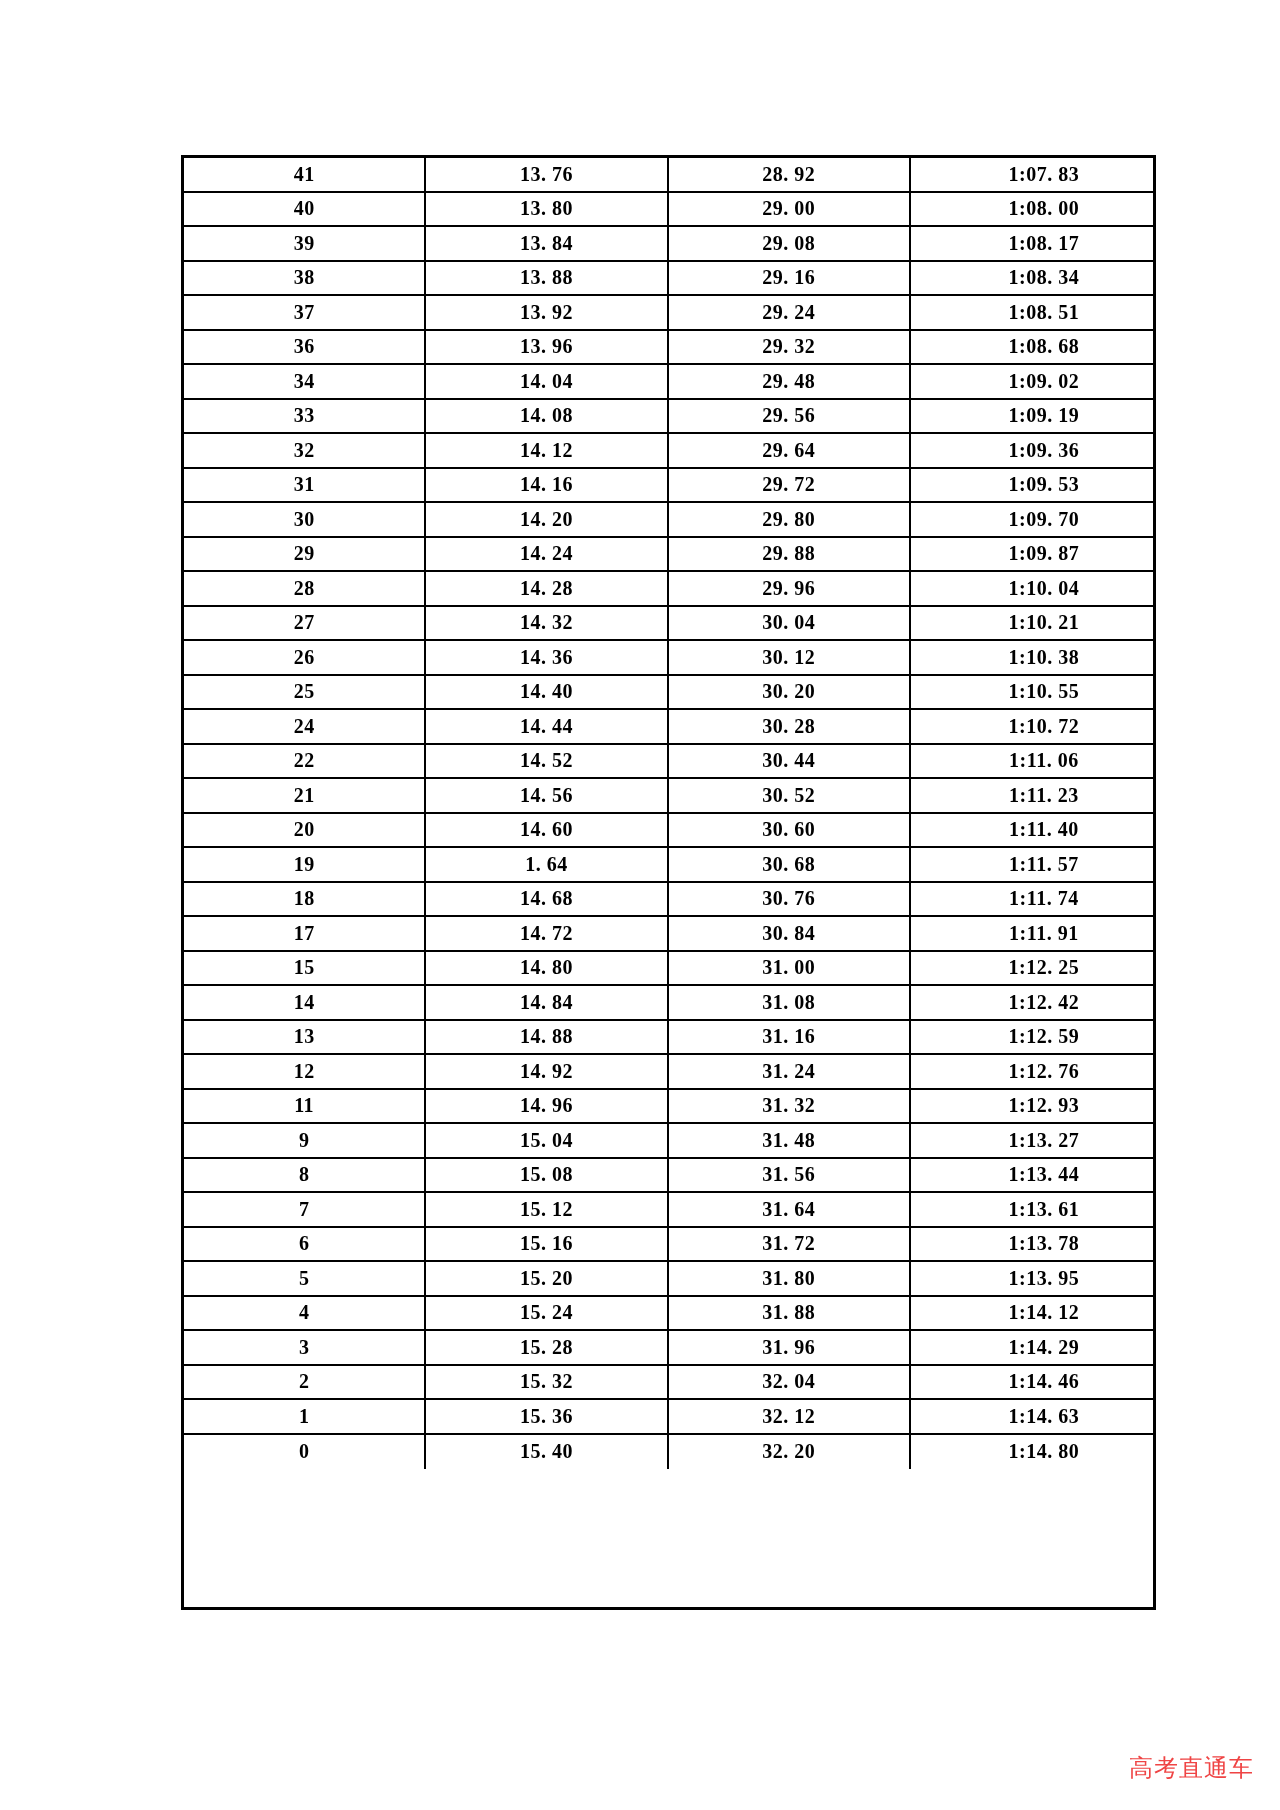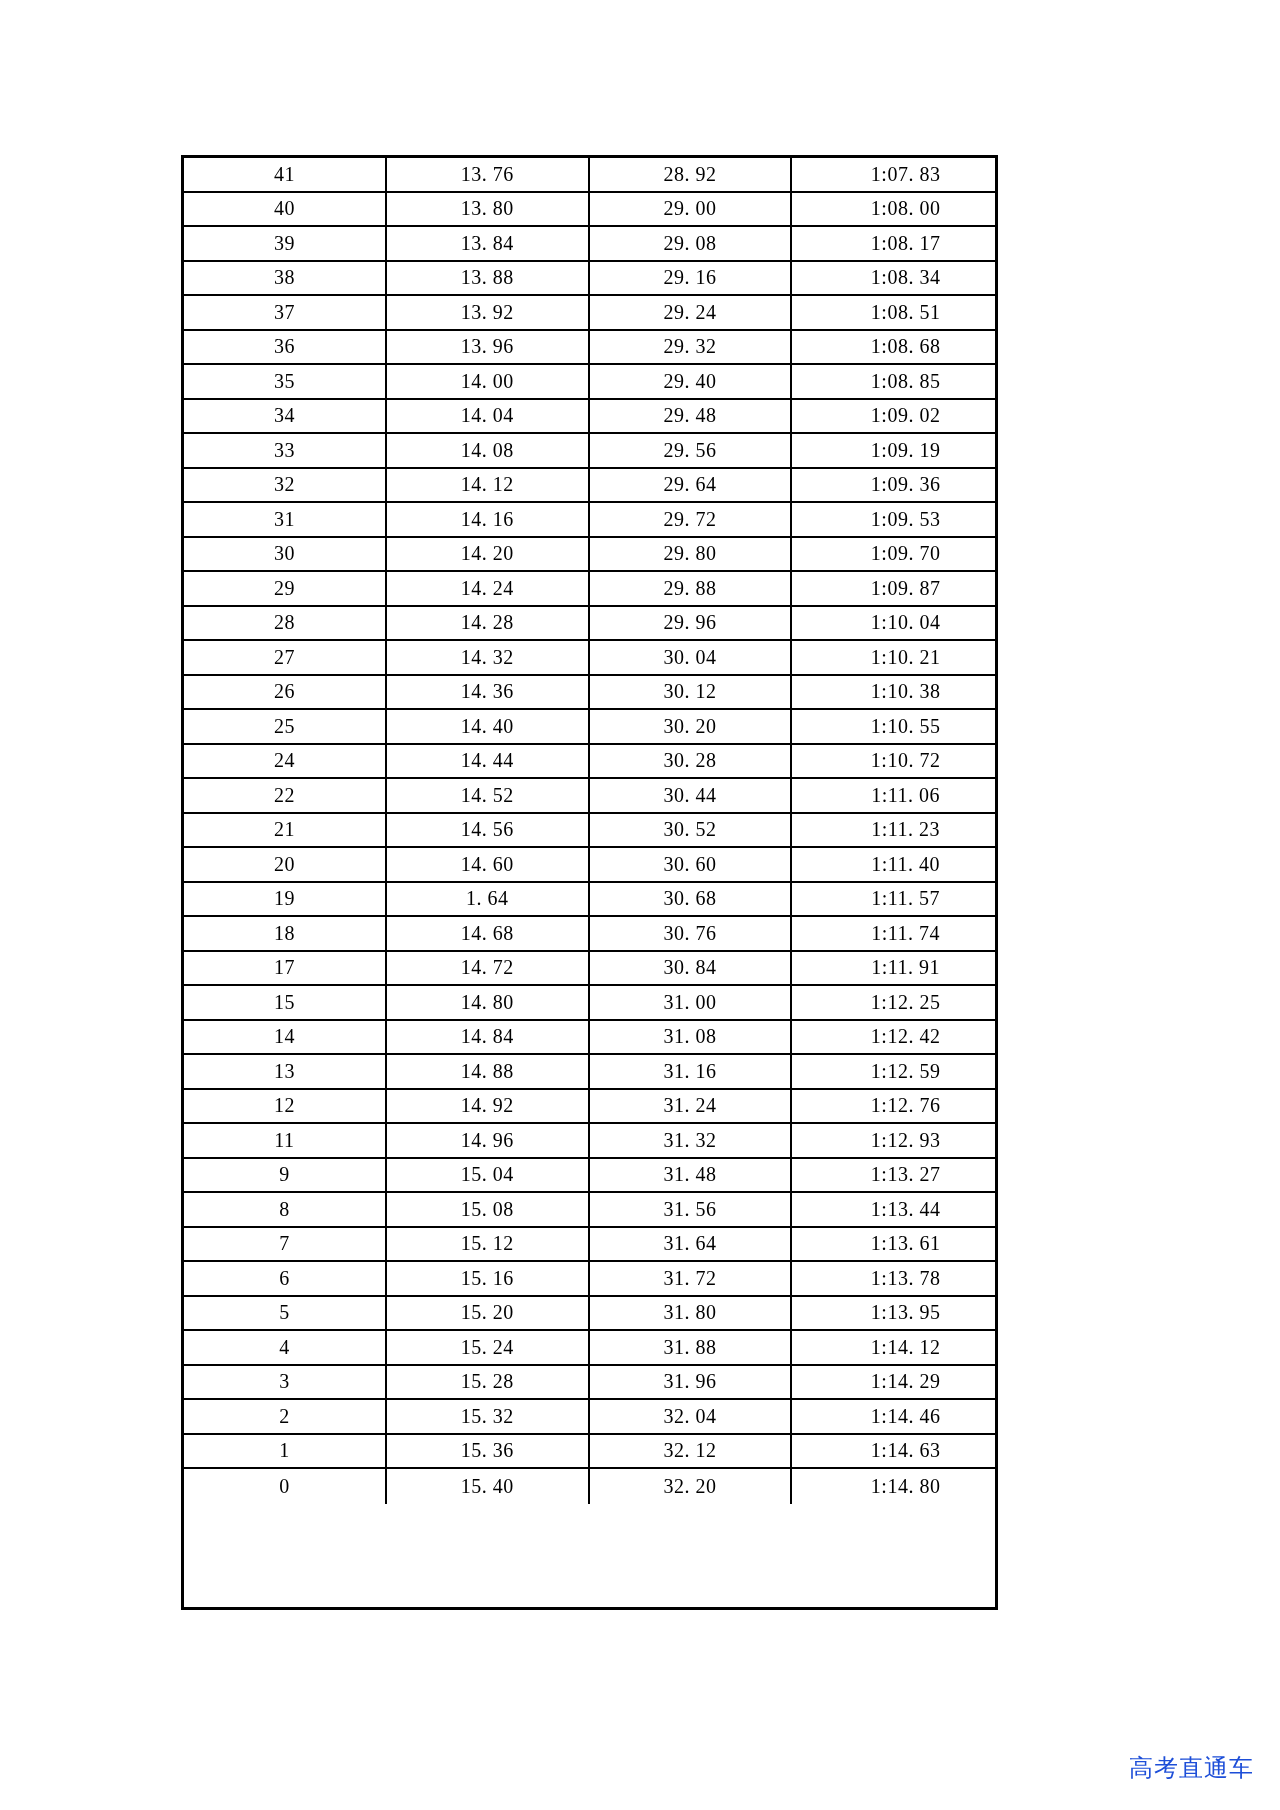--- a/index.html
+++ b/index.html
@@ -11,27 +11,28 @@
     height: 1810px;
     background: #ffffff;
     position: relative;
     font-family: "Liberation Serif", "DejaVu Serif", serif;
     overflow: hidden;
   }
   .score-table {
     position: absolute;
     left: 181px;
     top: 155px;
-    width: 817px;
+    width: 975px;
     height: 1455px;
     box-sizing: border-box;
     border: 3px solid #000000;
     display: grid;
     grid-template-rows: repeat(42, 1fr);
     background: #ffffff;
+    font-weight: bold;
   }
   .t-row {
     display: grid;
     grid-template-columns: repeat(4, 1fr);
     border-bottom: 2px solid #000000;
     min-height: 0;
   }
   .t-row:last-child {
     border-bottom: none;
   }
@@ -50,21 +51,21 @@
   .t-cell:last-child {
     border-right: none;
     padding-left: 24px;
   }
   .watermark {
     position: absolute;
     top: 1752px;
     right: 26px;
     font-size: 24px;
     letter-spacing: 1px;
-    color: #1d4ed8;
+    color: #ef4444;
     font-family: "DejaVu Sans", "Liberation Sans", sans-serif;
   }
 </style>
 </head>
 <body>
 
 <div>
 
   <div class="score-table">
       <div class="t-row">
@@ -97,26 +98,20 @@
       <div class="t-cell">29. 24</div>
       <div class="t-cell">1:08. 51</div>
     </div>
       <div class="t-row">
       <div class="t-cell">36</div>
       <div class="t-cell">13. 96</div>
       <div class="t-cell">29. 32</div>
       <div class="t-cell">1:08. 68</div>
     </div>
       <div class="t-row">
-      <div class="t-cell">35</div>
-      <div class="t-cell">14. 00</div>
-      <div class="t-cell">29. 40</div>
-      <div class="t-cell">1:08. 85</div>
-    </div>
-      <div class="t-row">
       <div class="t-cell">34</div>
       <div class="t-cell">14. 04</div>
       <div class="t-cell">29. 48</div>
       <div class="t-cell">1:09. 02</div>
     </div>
       <div class="t-row">
       <div class="t-cell">33</div>
       <div class="t-cell">14. 08</div>
       <div class="t-cell">29. 56</div>
       <div class="t-cell">1:09. 19</div>

